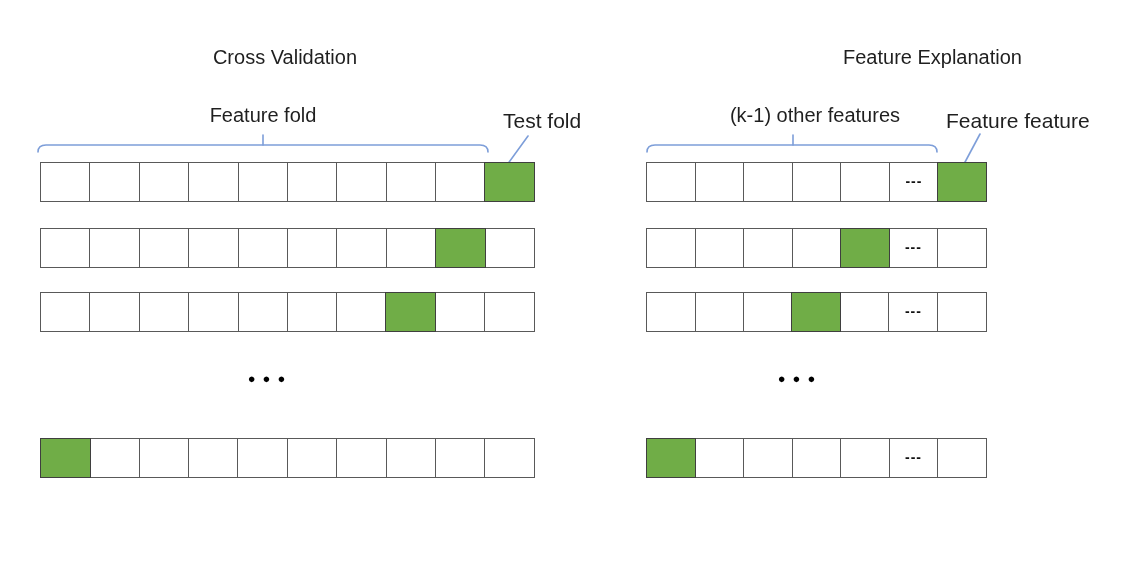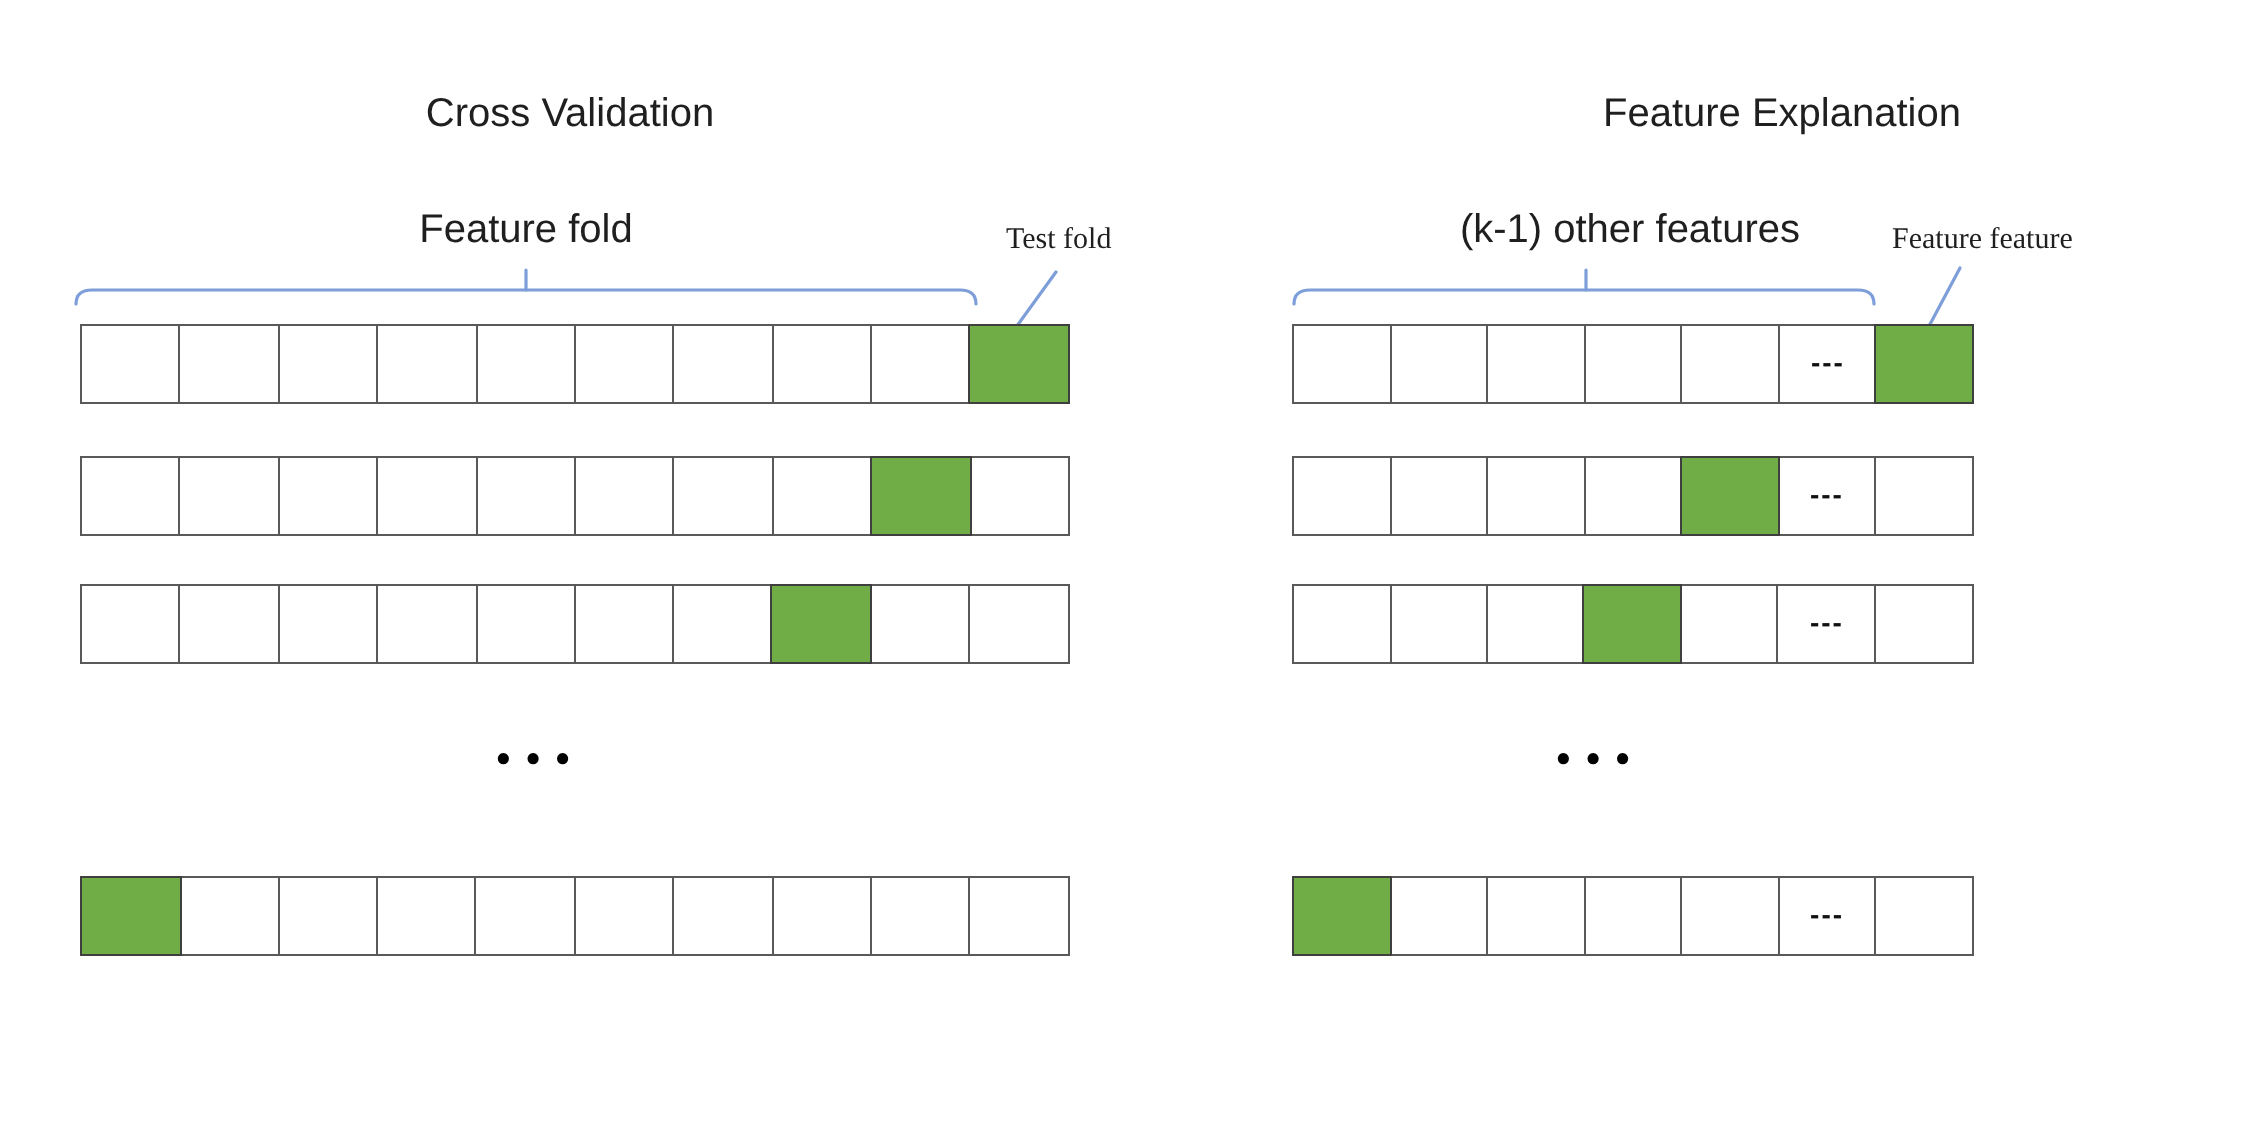--- a/index.html
+++ b/index.html
@@ -6,30 +6,30 @@
   .canvas{
     position:relative;width:1122px;height:566px;background:#ffffff;overflow:hidden;
     font-family:"Liberation Sans",sans-serif;color:var(--text,#1f1f1f);
   }
   .panel{position:absolute;inset:0;border-radius:16px;}
   .title{
     position:absolute;top:45px;font-size:20px;line-height:24px;
     text-align:center;white-space:nowrap;color:var(--text,#1f1f1f);
   }
   .left-title{left:40px;width:490px;}
-  .right-title{left:720px;width:342px;}
+  .right-title{left:680px;width:342px;text-align:right;}
   .bracket-label{
     position:absolute;top:103px;font-size:20px;line-height:24px;
     text-align:center;white-space:nowrap;color:var(--text,#1f1f1f);
   }
   .left-bracket-label{left:40px;width:446px;}
   .right-bracket-label{left:645px;width:340px;}
   .callout-label{
-    position:absolute;top:109px;font-size:15px;line-height:23px;
-    white-space:nowrap;color:var(--text,#1f1f1f);font-family:Liberation Serif, serif;
+    position:absolute;top:109px;font-size:21px;line-height:23px;
+    white-space:nowrap;color:var(--text,#1f1f1f);
   }
   .left-callout{left:503px;}
   .right-callout{left:946px;}
   .brace{position:absolute;}
   .left-brace{left:37px;top:130px;}
   .right-brace{left:646px;top:130px;}
   .leader{position:absolute;}
   .left-leader{left:502px;top:134px;}
   .right-leader{left:960px;top:132px;}
   .brace path,.brace line,.leader line{

